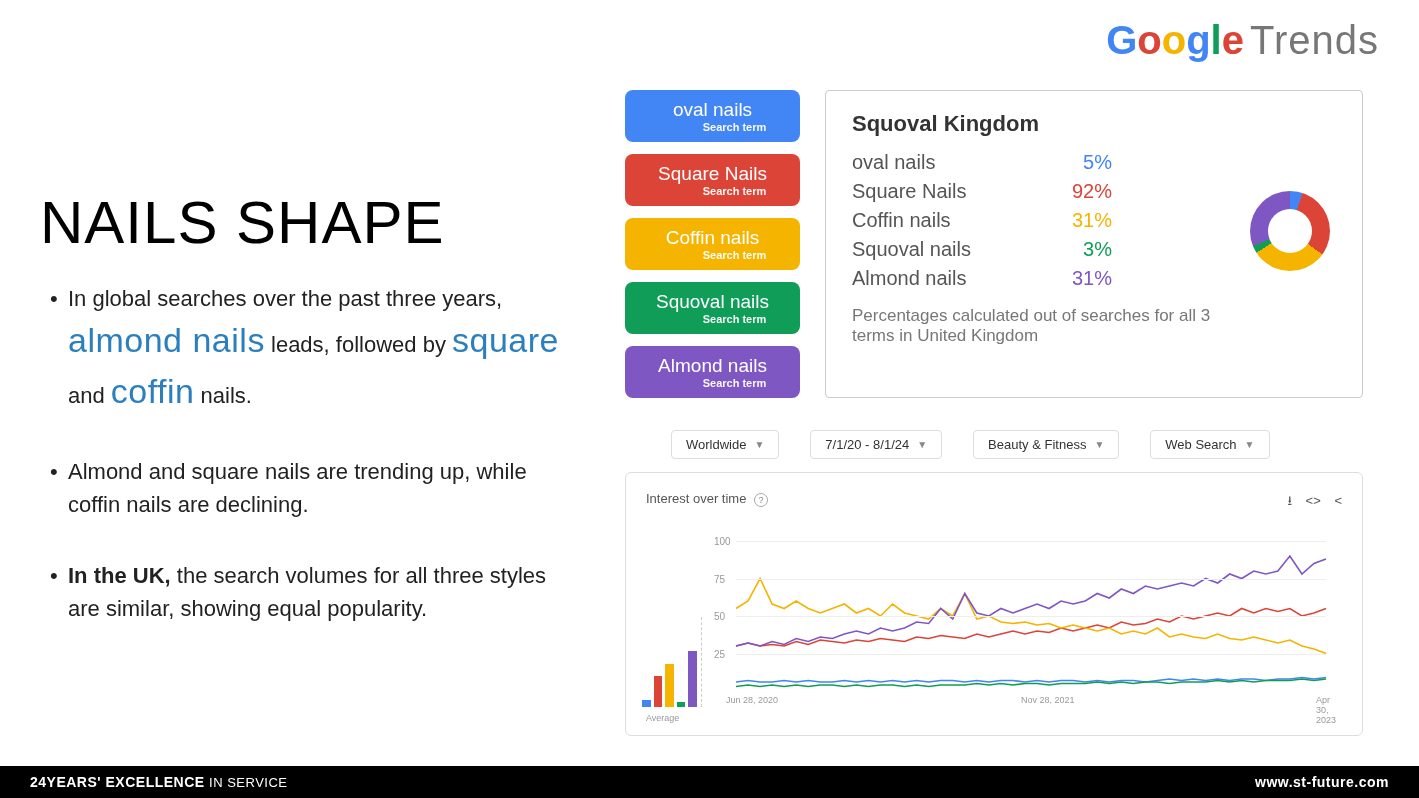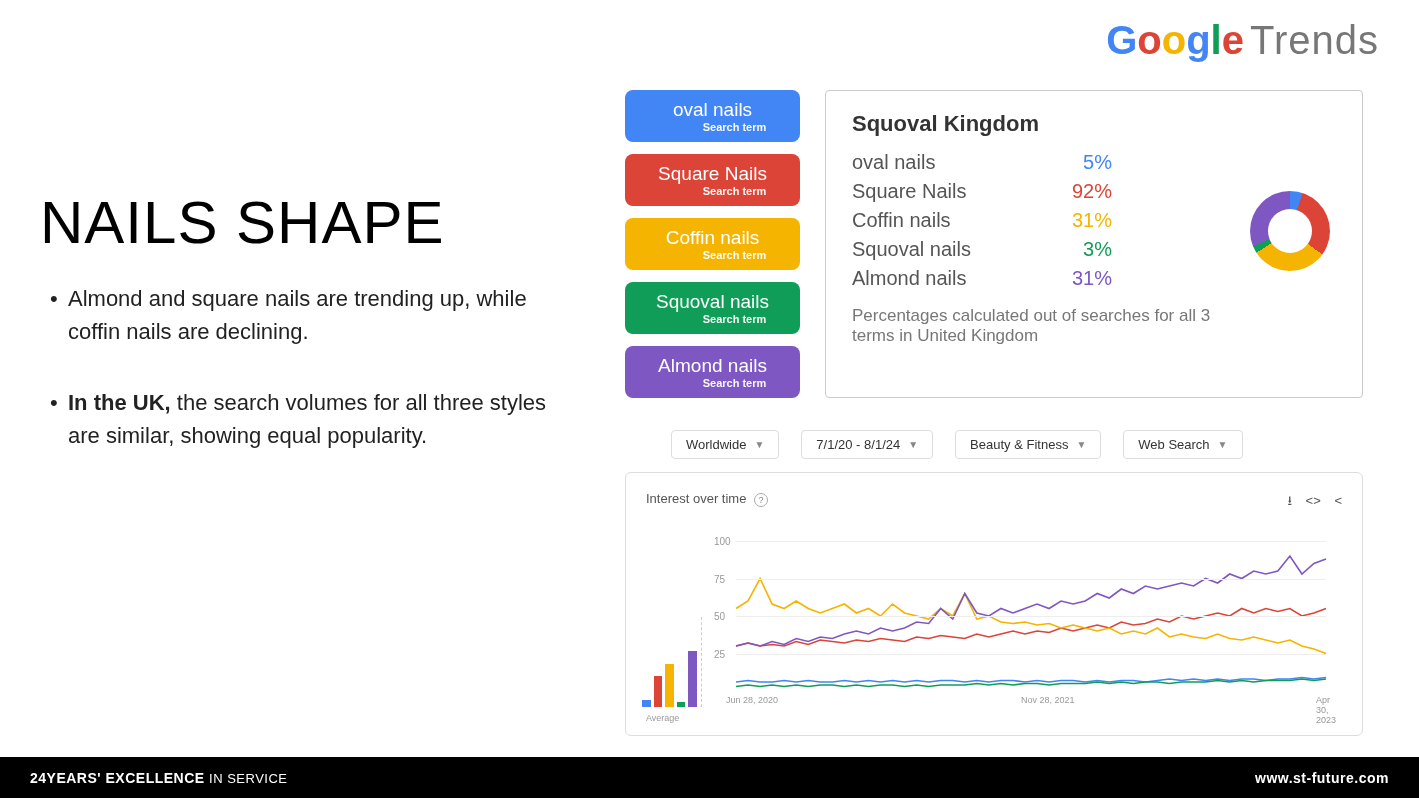--- a/index.html
+++ b/index.html
@@ -101,21 +101,21 @@
     );
     display:flex; align-items:center; justify-content:center;
   }
   .donut::after{ content:""; width:44px; height:44px; background:#fff; border-radius:50%;}
 
   .filters {
     position: absolute;
     top: 430px;
     left: 655px;
     display: flex;
-    gap: 22px;
+    gap: 31px;
     font-size: 13px;
     color: #333;
     padding-left: 16px;
   }
   .filter {
     border: 1px solid #ddd;
     border-radius: 4px;
     padding: 6px 14px;
     display: flex;
     align-items: center;
@@ -161,21 +161,21 @@
     gap:3px;
     border-right: 1px dashed #ccc;
     padding-right: 4px;
   }
   .avg-bars div { width:10px;}
   .avg-lab { position:absolute; left:20px; bottom:12px; font-size:9px; color:#999;}
 
   .footer {
     position:absolute;
     bottom:0; left:0; right:0;
-    height: 41px;
+    height: 32px;
     background:#000;
     color:#fff;
     display:flex;
     justify-content:space-between;
     align-items:center;
     padding: 0 30px;
     font-size:14px;
     font-weight:bold;
     letter-spacing:0.5px;
   }
@@ -187,20 +187,23 @@
 <div class="logo">
   <span class="g-logo">
     <span style="color:#4285f4">G</span><span style="color:#db4437">o</span><span style="color:#f4b400">o</span><span style="color:#4285f4">g</span><span style="color:#0f9d58">l</span><span style="color:#db4437">e</span>
   </span>
   <span class="trends-word">Trends</span>
 </div>
 
 <h1 class="title">NAILS SHAPE</h1>
 
 <ul class="bullets">
+  <li>
+    <span>In global searches over the past three years, </span><span class="big-blue">almond nails</span><span> leads, followed by </span><span class="big-blue">square</span><span> and </span><span class="big-blue">coffin</span><span> nails.</span>
+  </li>
   <li>Almond and square nails are trending up, while coffin nails are declining.</li>
   <li>
     <span class="bold">In the UK,</span><span> the search volumes for all three styles are similar, showing equal popularity.</span>
   </li>
 </ul>
 
 <div class="pills" id="pills">
     <div class="pill" style="background: rgb(66, 133, 244);">
       <div class="pl">oval nails</div>
       <div class="ps">Search term</div>

